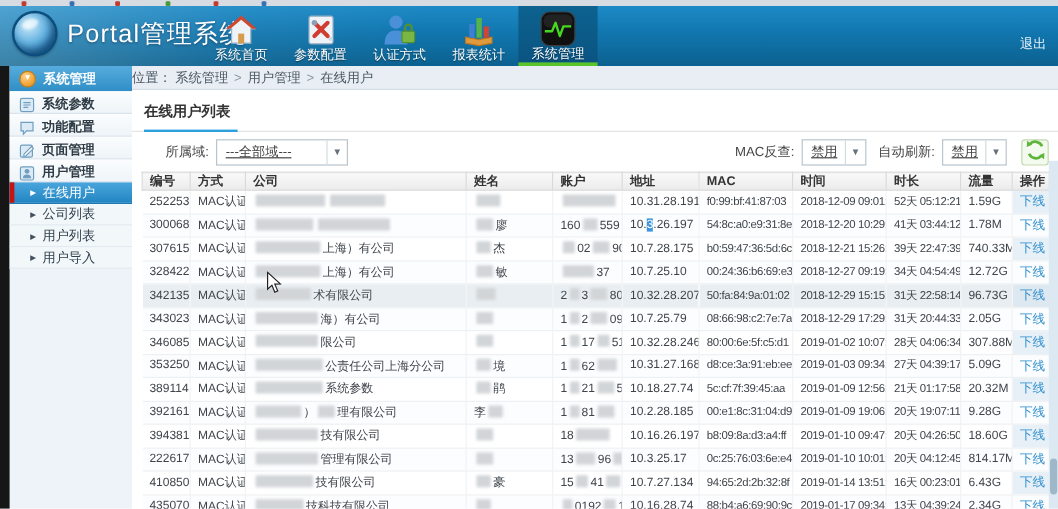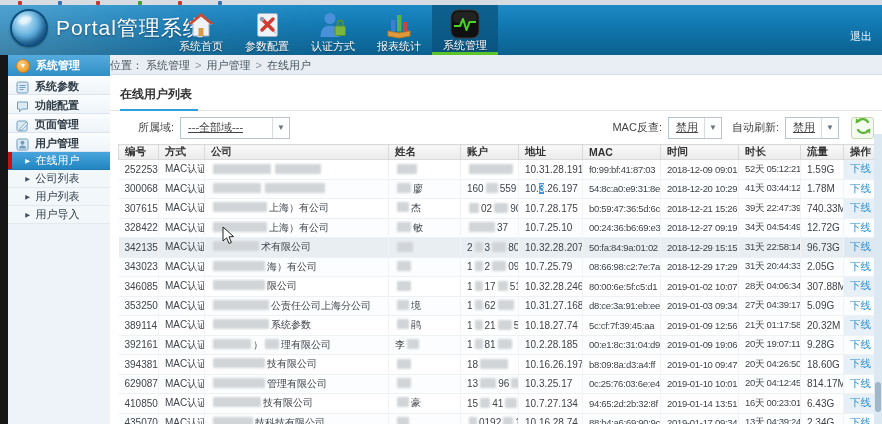--- a/index.html
+++ b/index.html
@@ -440,21 +440,21 @@
               <td><span class="rb" style="width: 14px;"></span></td>
               <td><span>18</span><span class="rb" style="width: 28px;"></span></td>
               <td><span>10.16.26.197</span></td>
               <td class="dense"><span>b8:09:8a:d3:a4:ff</span></td>
               <td class="dense"><span>2019-01-10 09:47:11.0</span></td>
               <td class="dense"><span>20天 04:26:50</span></td>
               <td><span>18.60G</span></td>
               <td class="act"><a class="link">下线</a></td>
             </tr>
             <tr class="even">
-              <td><span>629087</span></td>
+              <td><span>222617</span></td>
               <td><span>MAC认证</span></td>
               <td><span class="rb" style="width: 52px;"></span><span>管理有限公司</span></td>
               <td><span class="rb" style="width: 14px;"></span></td>
               <td><span>13</span><span class="rb" style="width: 16px;"></span><span>96</span><span class="rb" style="width: 10px;"></span></td>
               <td><span>10.3.25.17</span></td>
               <td class="dense"><span>0c:25:76:03:6e:e4</span></td>
               <td class="dense"><span>2019-01-10 10:01:16.0</span></td>
               <td class="dense"><span>20天 04:12:45</span></td>
               <td><span>814.17M</span></td>
               <td class="act"><a class="link">下线</a></td>

